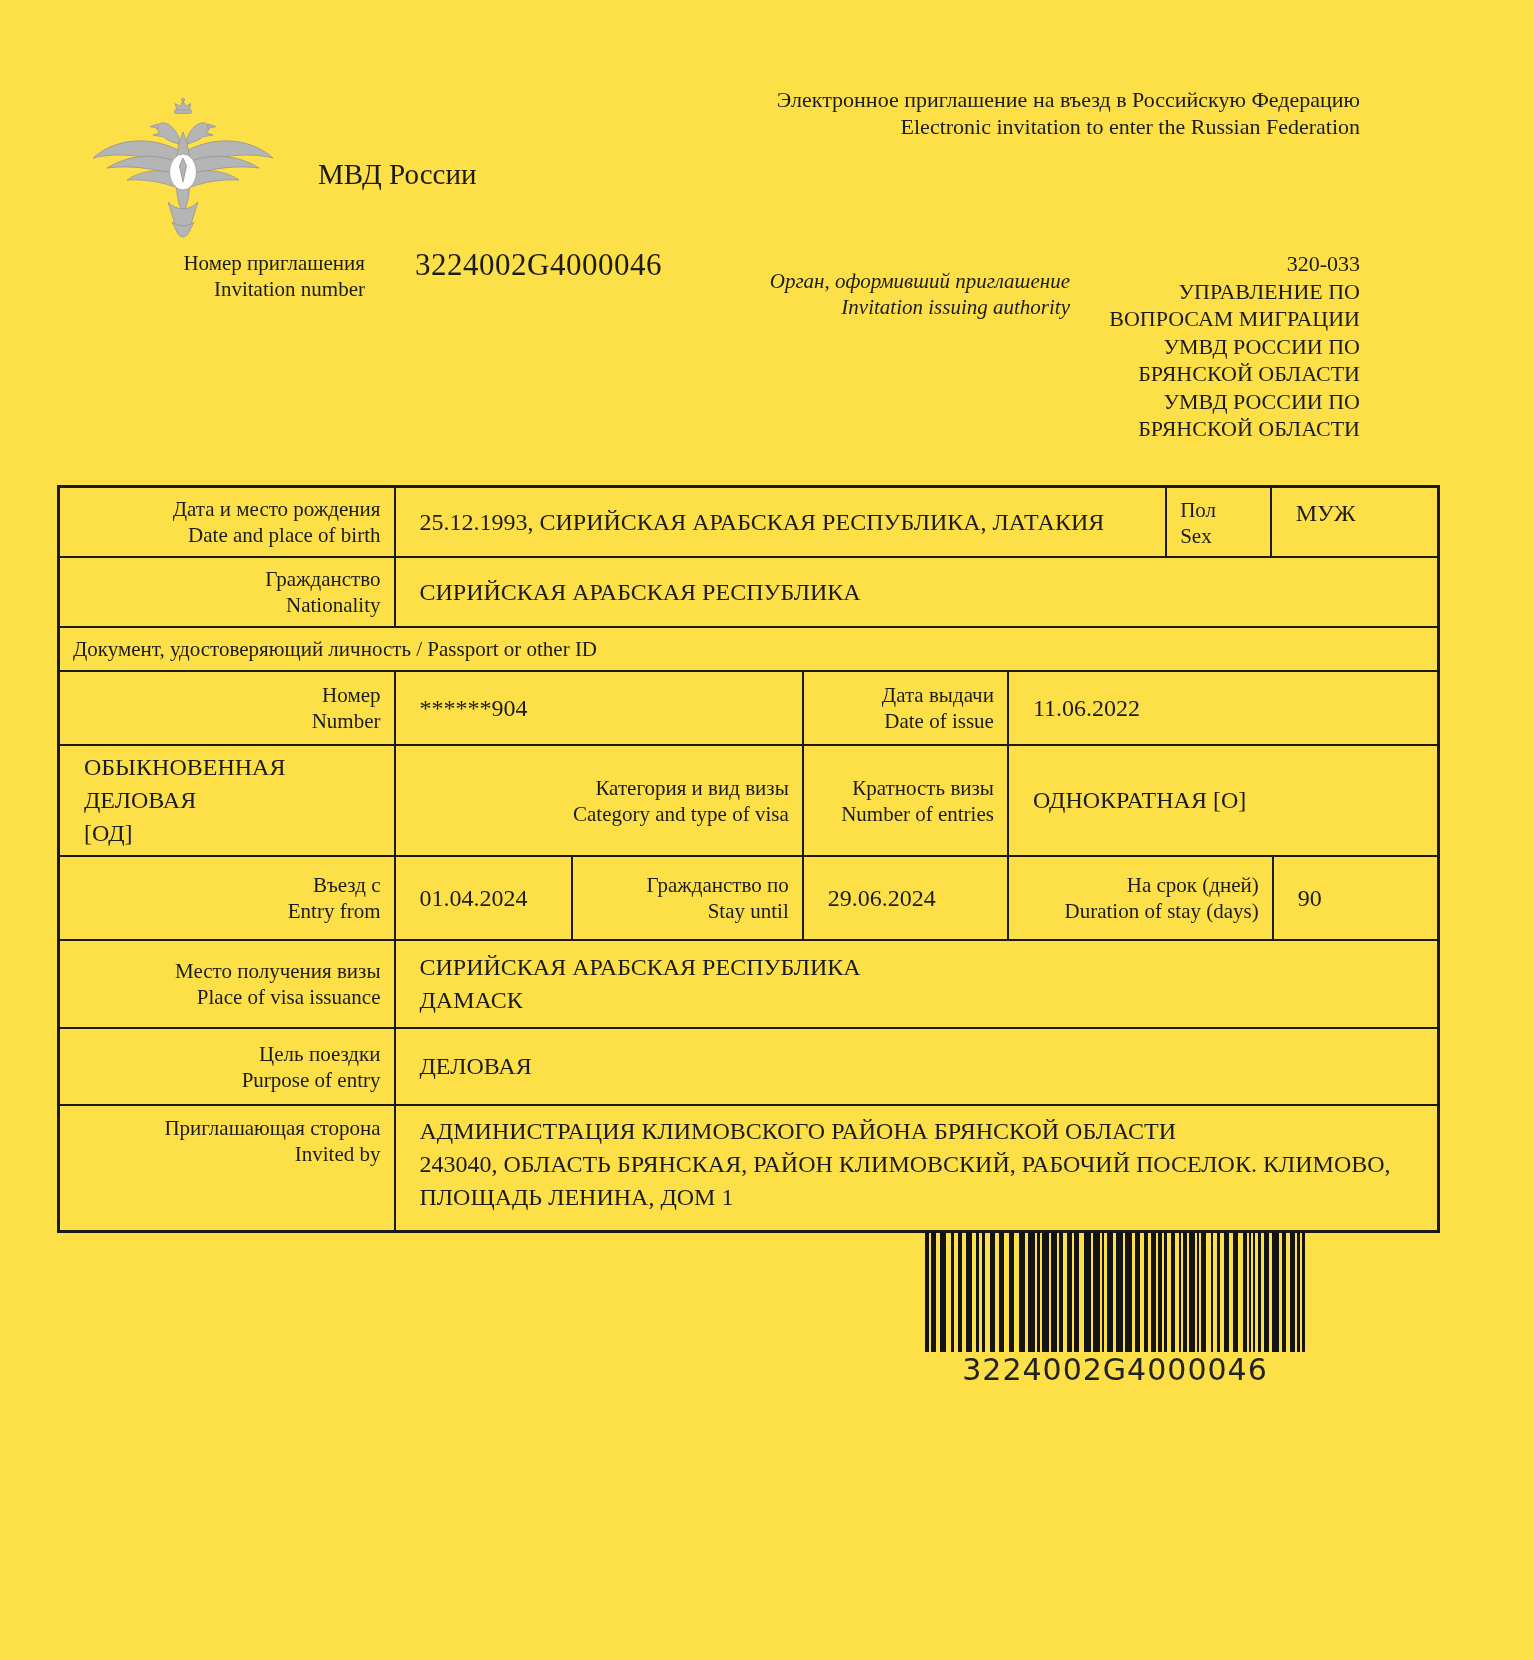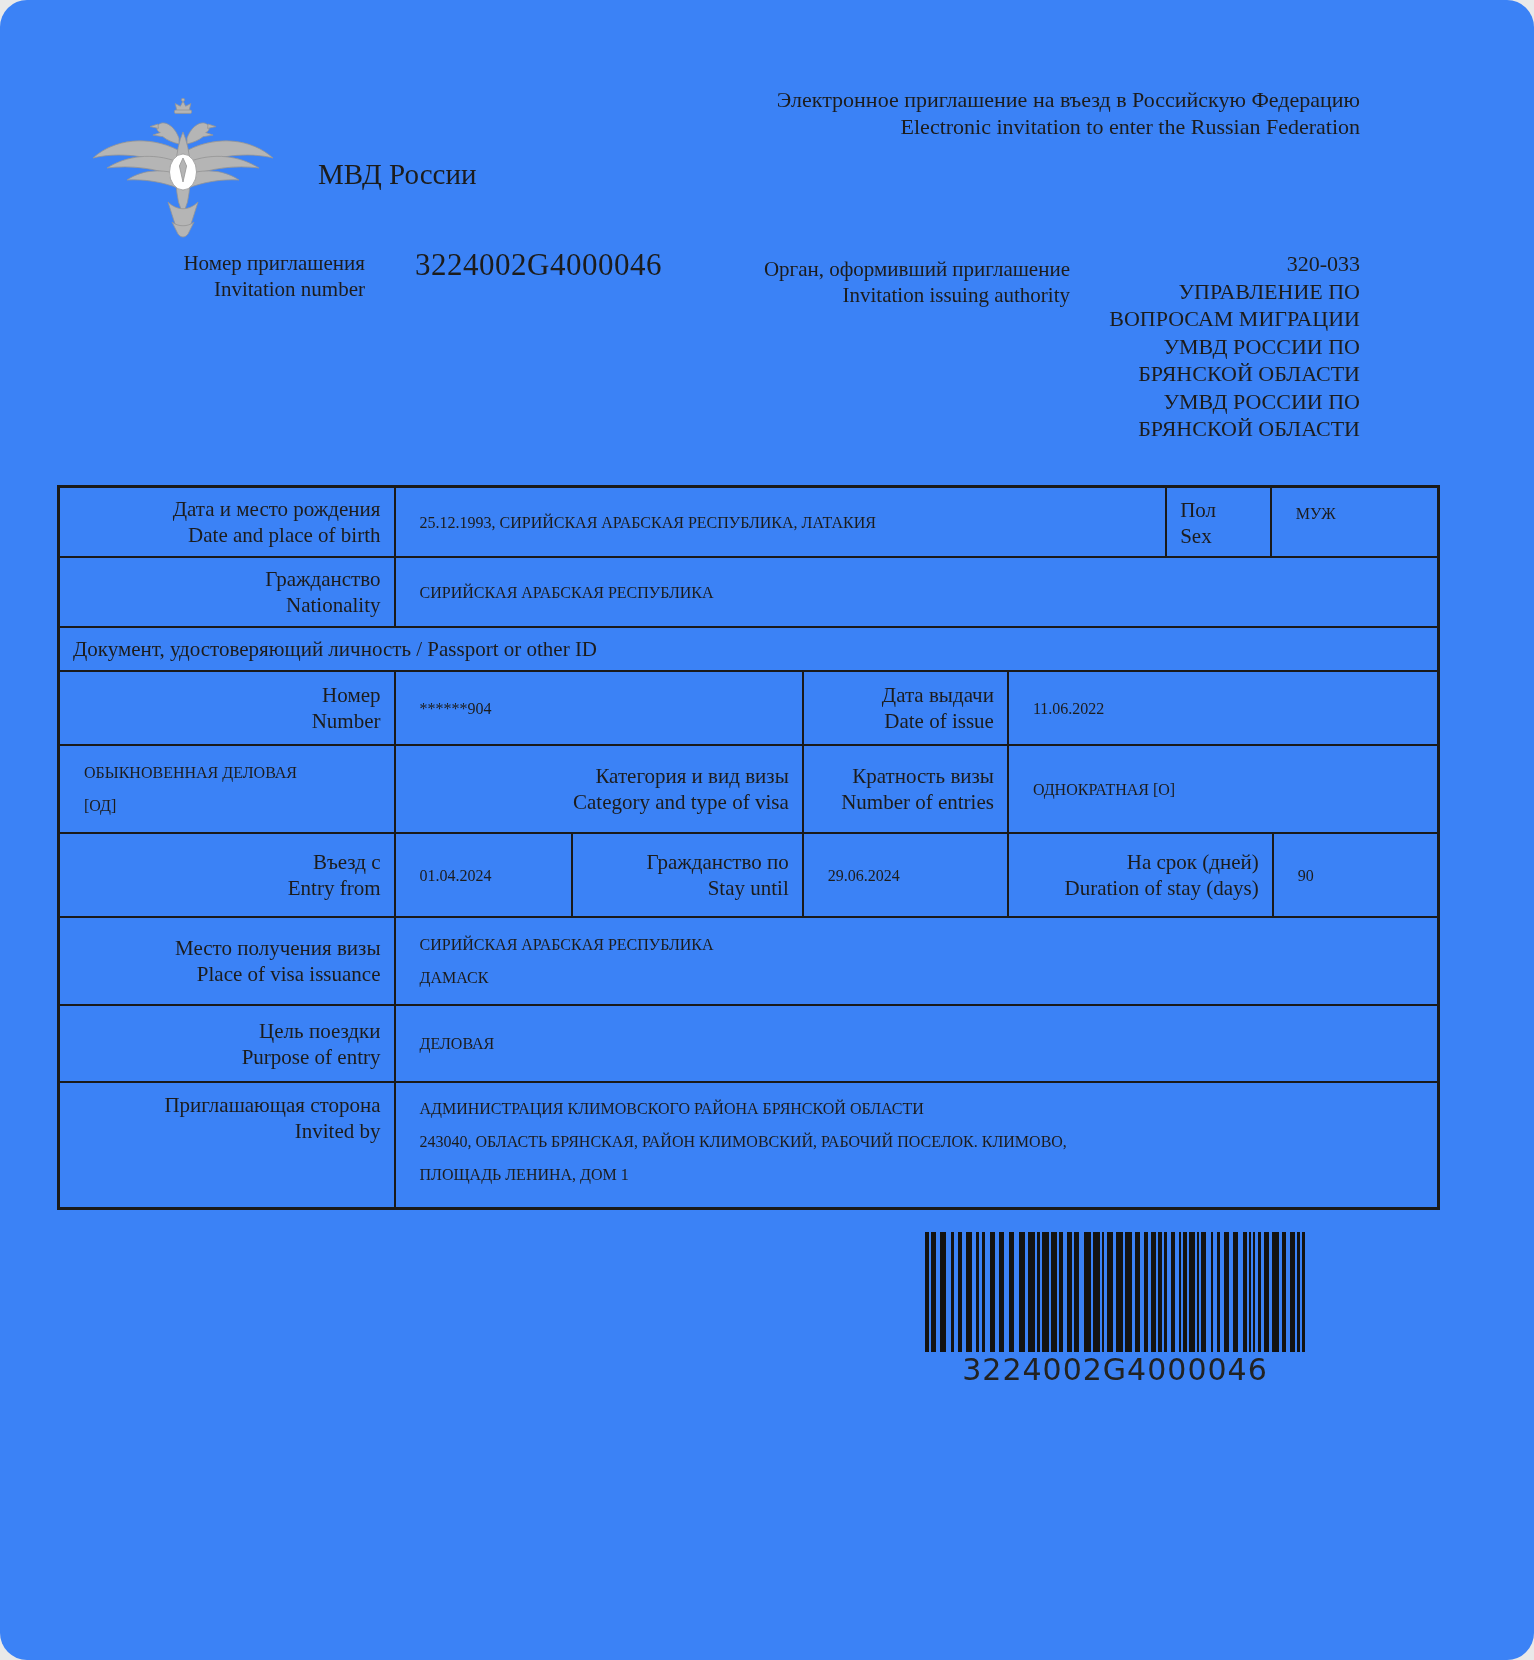--- a/index.html
+++ b/index.html
@@ -1,54 +1,53 @@
 <!DOCTYPE html>
 <html><head>
 <meta charset="utf-8">
 <style>
   html,body { margin:0; padding:0; background:#e9e9e9; }
   .page {
     position:relative; width:1534px; height:1660px; margin:0 auto;
-    background:#3b82f6; color:#1c1c1c;
+    background:#fde047; color:#1c1c1c;
     font-family:"Liberation Serif", serif;
     overflow:hidden;
-    border-radius:27px;
   }
   
   .doc-title {
     position:absolute; top:86px; right:174px; width:700px;
     text-align:right; font-size:22px; line-height:27px; white-space:pre-line;
   }
   .emblem { position:absolute; left:88px; top:98px; width:190px; height:150px; }
   .org-name { position:absolute; left:318px; top:158px; font-size:29px; }
   
   .lab2 { font-size:21px; line-height:26px; text-align:right; }
   .inv-num-label { position:absolute; left:69px; top:250px; width:296px; }
   .inv-num-value { position:absolute; left:415px; top:247px; font-size:31px; letter-spacing:0.5px; }
-  .auth-label   { position:absolute; left:720px; top:256px; width:350px; }
+  .auth-label   { position:absolute; left:720px; top:268px; width:350px;font-style:italic; }
   .auth-value   {
     position:absolute; top:250px; right:174px; width:310px;
     text-align:right; font-size:22px; line-height:27.5px; white-space:pre-line;
   }
   
   .tbl {
     position:absolute; left:57px; top:485px; width:1383px;
     border:3px solid #1a1a1a; box-sizing:border-box;
   }
   .trow { display:grid; border-top:2px solid #1a1a1a; }
   .tbl .trow:first-child { border-top:none; }
   .cell {
     border-left:2px solid #1a1a1a; box-sizing:border-box;
     padding:5px 13px; display:flex; flex-direction:column; justify-content:center;
     overflow:hidden;
   }
   .trow .cell:first-child { border-left:none; }
   .lab { text-align:right; }
   .lab div { font-size:21px; line-height:26px; }
-  .val { font-size:16px; line-height:33px; white-space:pre-line;padding-left:24px; }
+  .val { font-size:24px; line-height:33px; white-space:pre-line;padding-left:24px; }
   .top { justify-content:flex-start; padding-top:9px; }
   .gr-a { grid-template-columns:24.22% 56.04% 7.59% 12.15%; }
   .gr-b { grid-template-columns:24.22% 75.78%; }
   .gr-c { grid-template-columns:100%; }
   .gr-d { grid-template-columns:24.22% 29.65% 14.90% 31.23%; }
   .gr-e { grid-template-columns:24.22% 12.87% 16.78% 14.90% 19.23% 12.00%; }
   .h68{min-height:68px} .h42{min-height:42px} .h72{min-height:72px}
   .h86{min-height:86px} .h82{min-height:82px} .h75{min-height:75px} .h122{min-height:124px}
   .passport-hdr { font-size:21px; }
   

